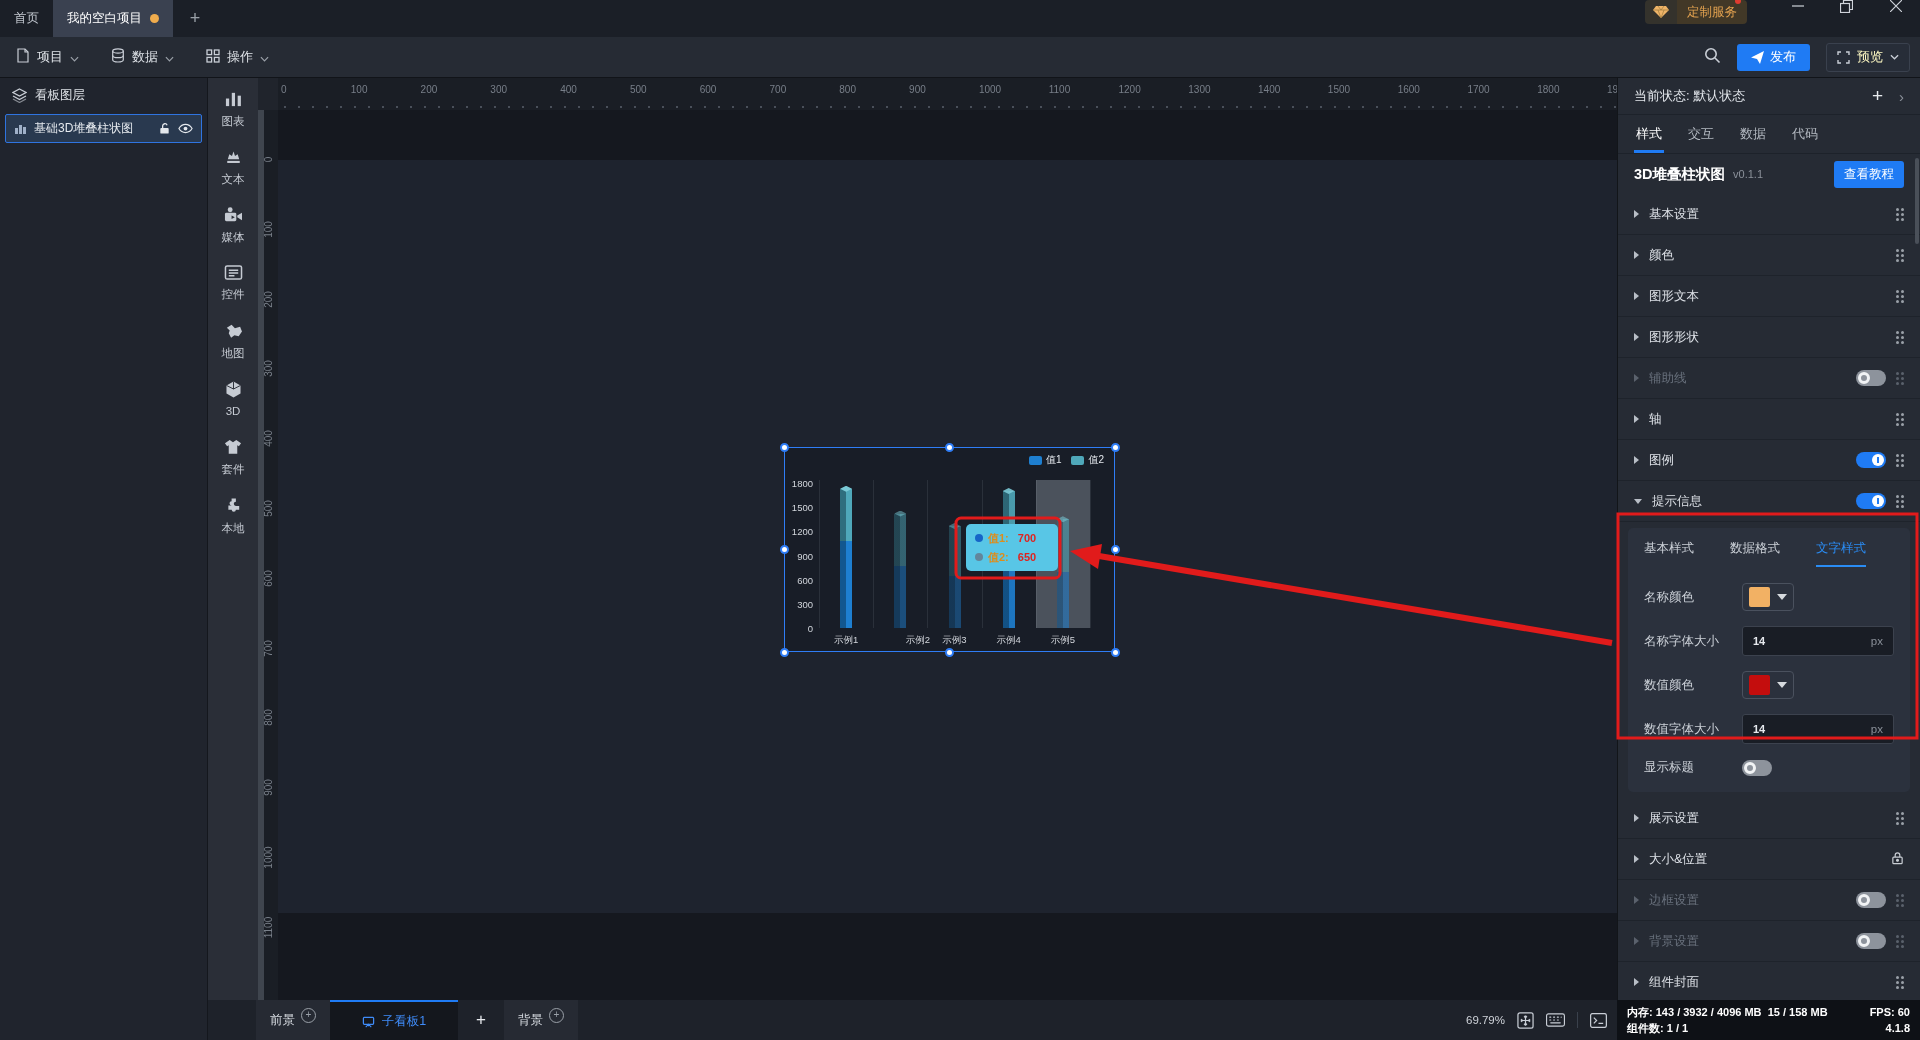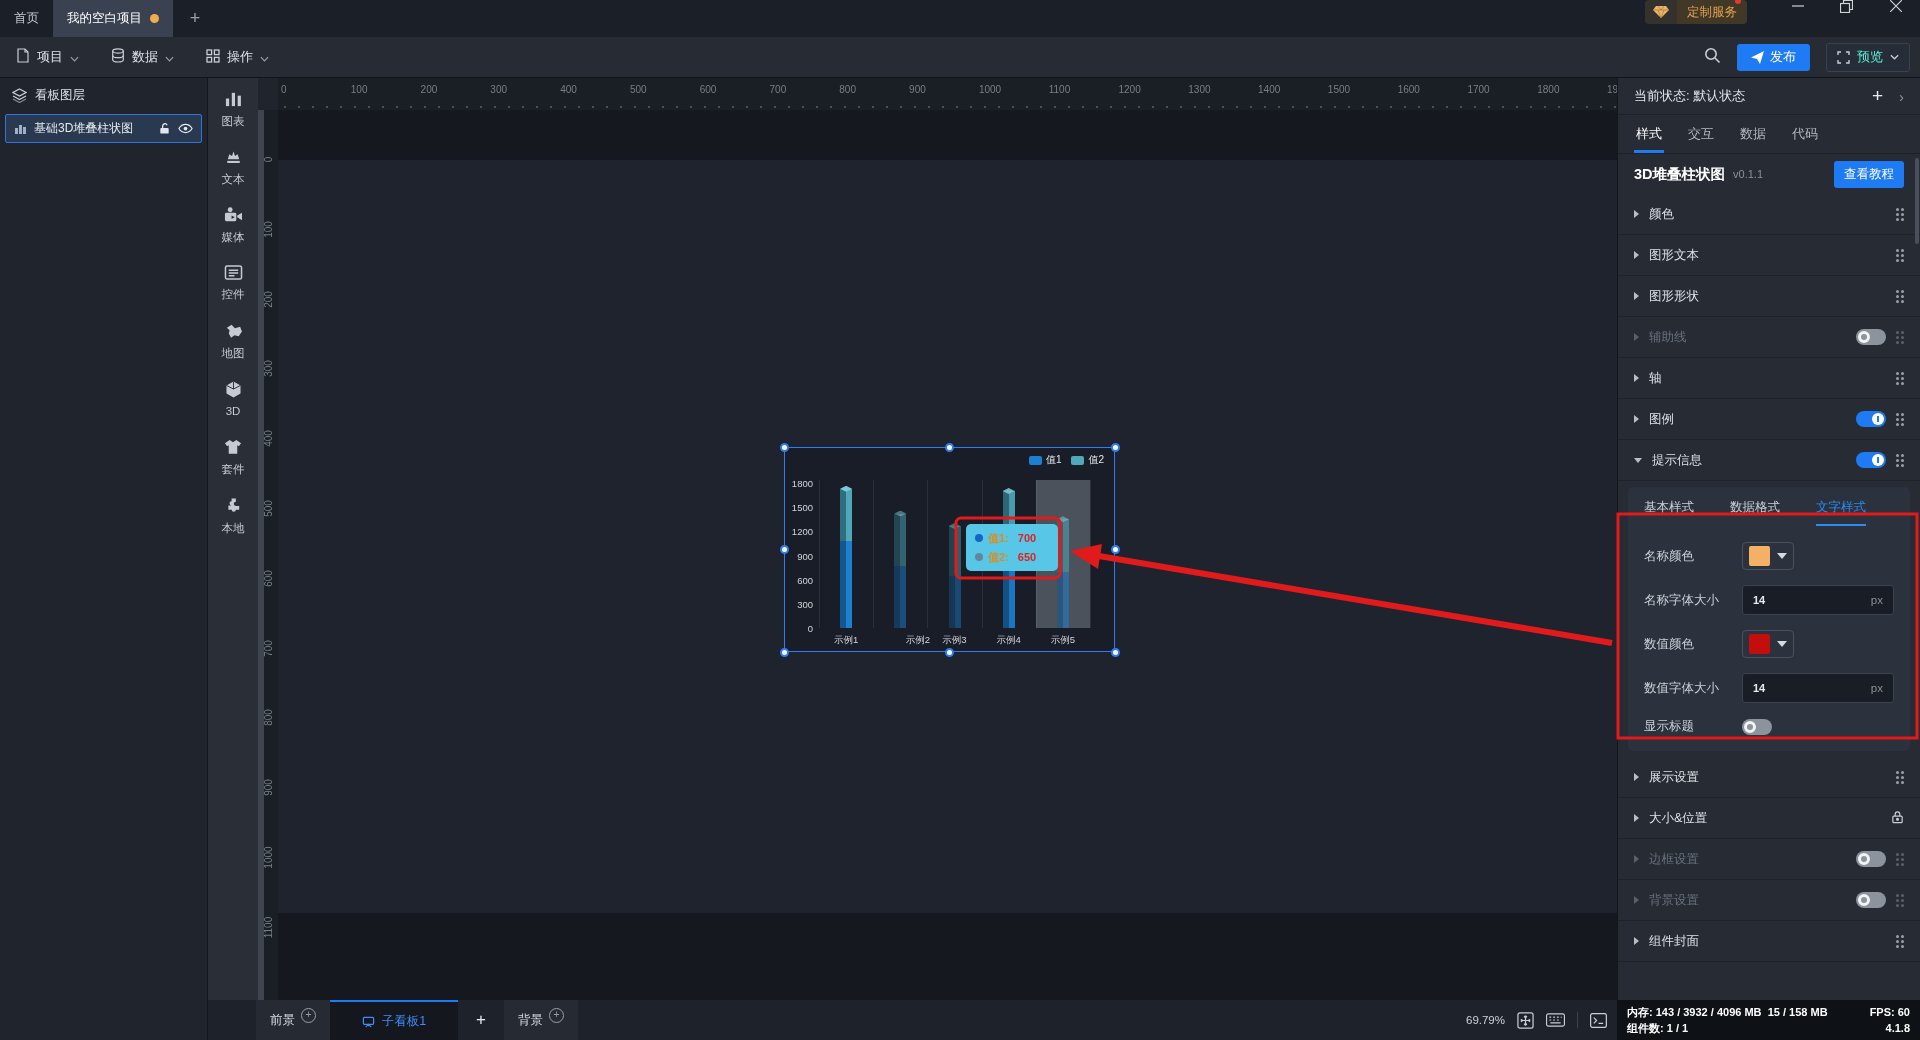--- a/index.html
+++ b/index.html
@@ -21,21 +21,21 @@
   .svc-dot{position:absolute;right:6px;top:-2px;width:6px;height:6px;border-radius:50%;background:#e03b30;}
   .winbtn{width:49px;display:flex;align-items:center;justify-content:center;color:#cfd3da;}
 
   
   .menubar{left:0;top:37px;width:1920px;height:41px;background:#262b34;display:flex;align-items:center;border-bottom:1px solid #111419;box-sizing:border-box;}
   .menu-item{display:flex;align-items:center;gap:7px;padding:0 16px;height:100%;color:#dfe3e8;font-size:13px;}
   .menu-item svg,.mi-ico{color:#c9ced6;}
   .chev{width:9px;height:6px;}
   .mb-right{margin-left:auto;display:flex;align-items:center;gap:16px;padding-right:10px;}
   .btn-publish{display:flex;align-items:center;gap:6px;height:27px;padding:0 14px;background:#1f7bf4;border-radius:3px;color:#fff;font-size:13px;}
-  .btn-preview{display:flex;align-items:center;gap:7px;height:27px;padding:0 10px;background:#272d38;border:1px solid #3a414e;border-radius:3px;color:#5eead4;font-size:13px;}
+  .btn-preview{display:flex;align-items:center;gap:7px;height:27px;padding:0 10px;background:#272d38;border:1px solid #3a414e;border-radius:3px;color:#fef9c3;font-size:13px;}
 
   
   .layers{left:0;top:78px;width:208px;height:962px;background:#20242d;border-right:1px solid #14171d;box-sizing:border-box;}
   .layers-hd{display:flex;align-items:center;gap:8px;height:34px;padding:0 12px;color:#dde1e6;font-size:12.5px;}
   .layer-item{display:flex;align-items:center;gap:7px;height:27px;margin:2px 5px;padding:0 8px;background:#29394f;border:1px solid #2f74e0;border-radius:2px;color:#e6eaef;font-size:12px;}
   .layer-item .sp{flex:1;}
 
   
   .dock{left:208px;top:78px;width:50px;height:922px;background:#2a2e37;display:flex;flex-direction:column;align-items:center;padding-top:12px;box-sizing:border-box;gap:0;}
   .dock-item{display:flex;flex-direction:column;align-items:center;gap:4px;height:58px;color:#c6cbd3;font-size:11.5px;width:100%;}
@@ -446,20 +446,33 @@
         <div class="insp-tab">代码</div>
       </div>
     <div class="insp-title">
       <b>3D堆叠柱状图</b>
       <span class="ver">v0.1.1</span>
       <span class="btn-tutorial">查看教程</span>
     </div>
     <div id="sections-top">
         <div class="sec-row">
           <span class="caret-r"></span>
+          <span class="lbl">基本设置</span>
+          <span class="sp"></span>
+          <span class="dots6">
+            <i></i>
+            <i></i>
+            <i></i>
+            <i></i>
+            <i></i>
+            <i></i>
+          </span>
+        </div>
+        <div class="sec-row">
+          <span class="caret-r"></span>
           <span class="lbl">颜色</span>
           <span class="sp"></span>
           <span class="dots6">
             <i></i>
             <i></i>
             <i></i>
             <i></i>
             <i></i>
             <i></i>
           </span>

